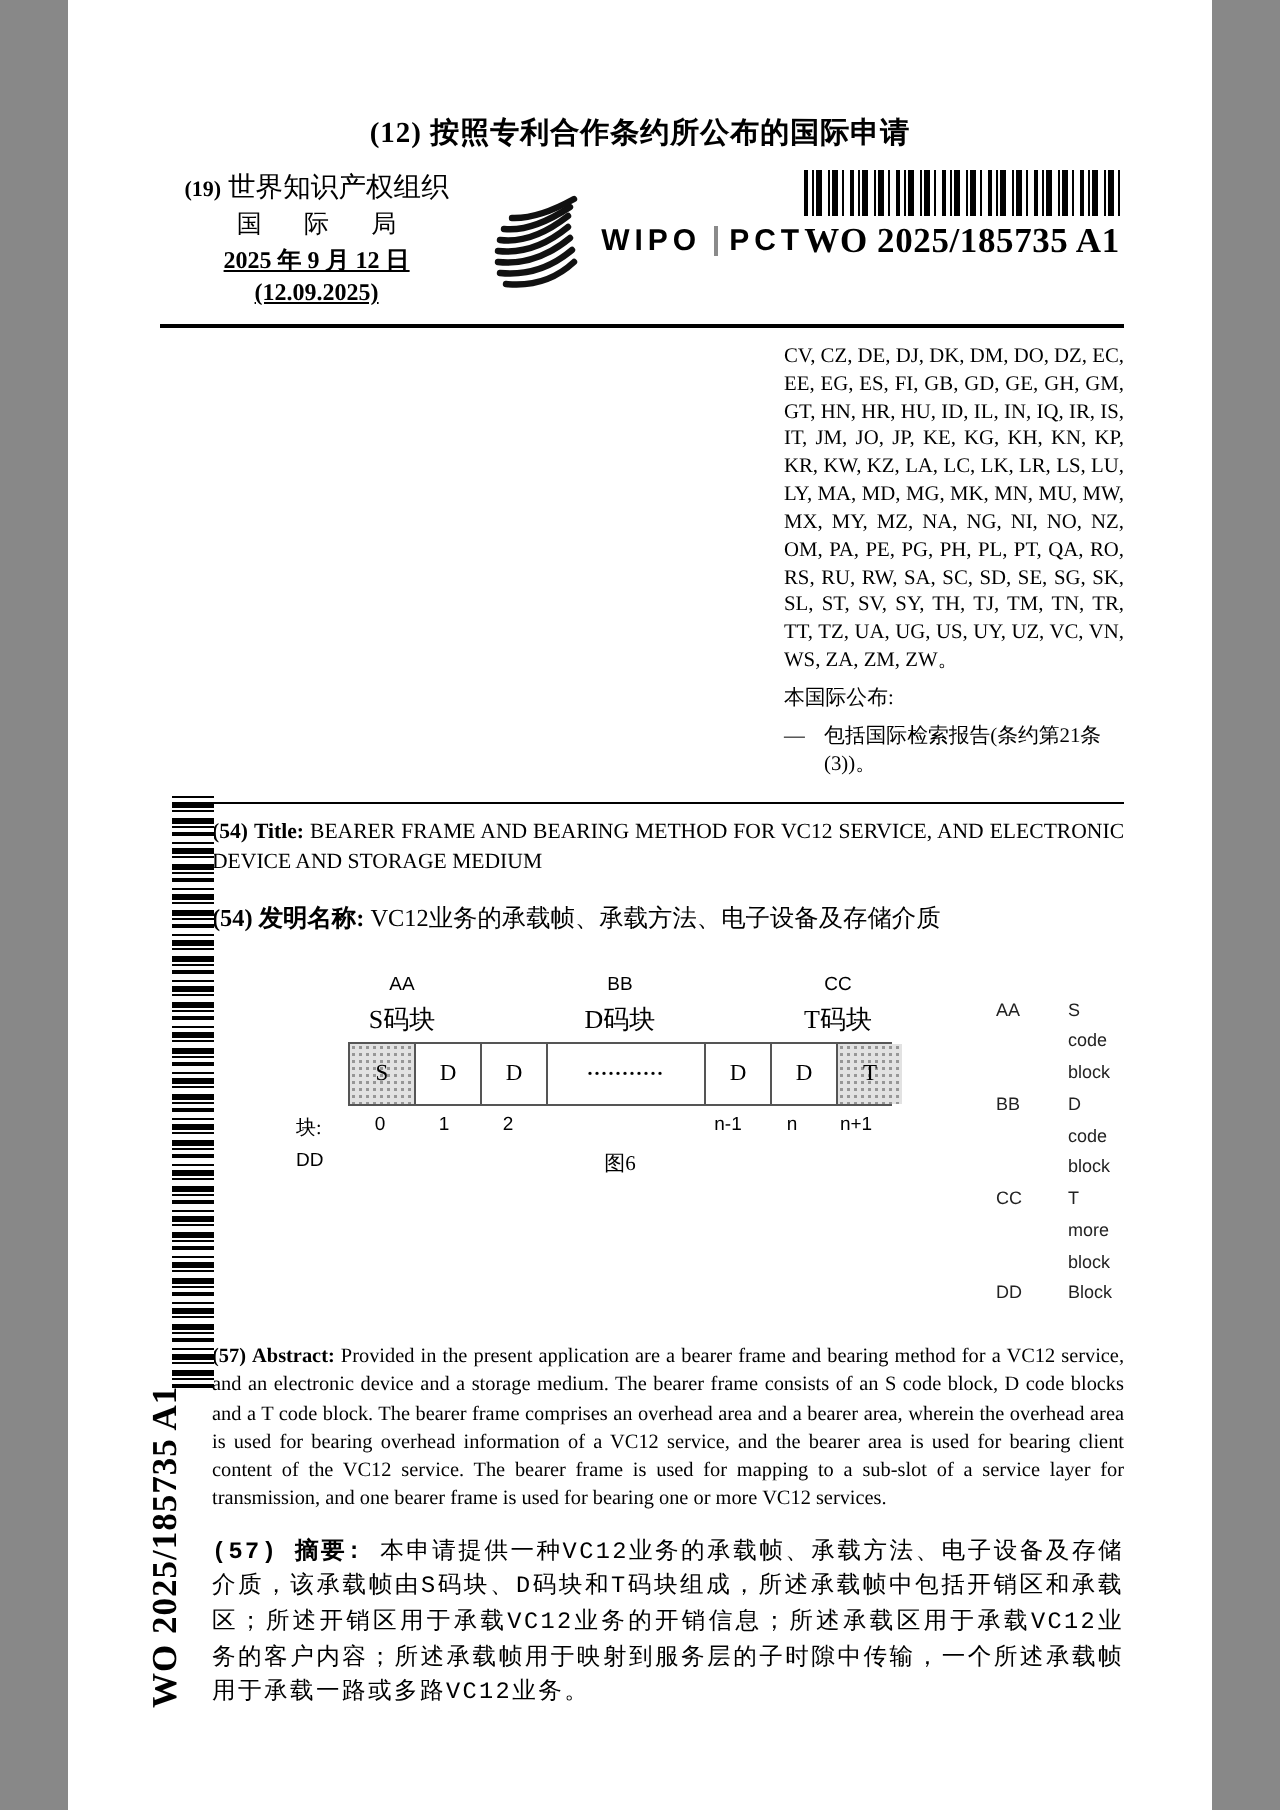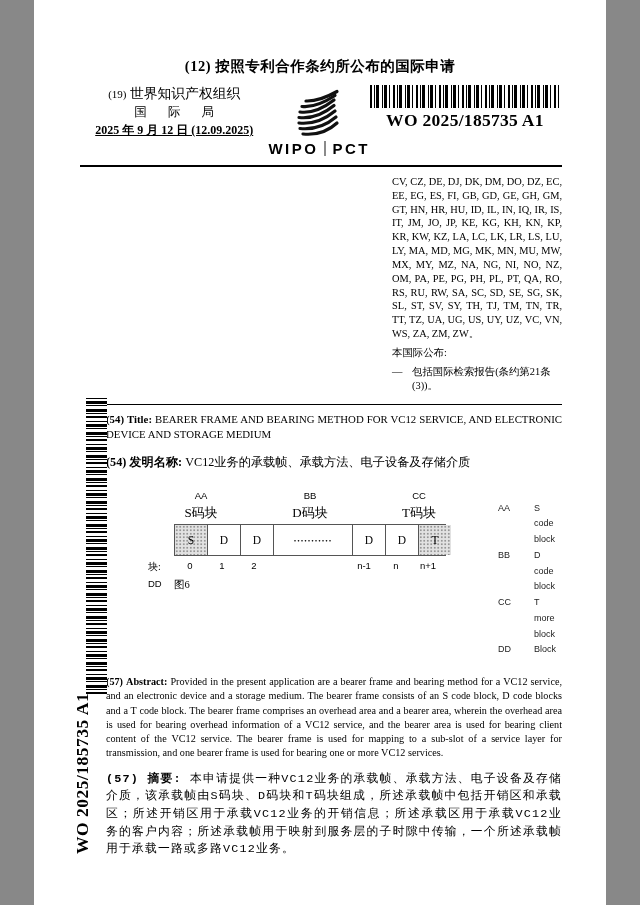--- a/index.html
+++ b/index.html
@@ -5,25 +5,25 @@
   html,body{margin:0;padding:0;background:#888;}
   .page{position:relative;width:572px;height:905px;margin:0 auto;background:#fff;
         font-family:"Liberation Serif","DejaVu Serif",serif;color:#000;overflow:hidden;}
   .b{font-weight:bold;}
 
   
   .h12{text-align:center;margin:0;padding-top:57px;font-size:14.5px;font-weight:bold;letter-spacing:0.5px;}
   .hrow{display:flex;margin-top:9px;padding:0 46px;}
   .h-left{width:236px;text-align:center;}
   .h19{font-size:13.8px;}
-  .h19 .tagg,.h43 .tagg{font-weight:normal;font-size:11px;}
+  .h19 .tagg,.h43 .tagg{font-weight:bold;font-size:11px;}
   .bureau{font-size:12.5px;letter-spacing:9px;margin-top:1px;padding-left:9px;}
   .h43{font-size:12px;margin-top:9px;}
   .hdate{font-size:12px;font-weight:bold;margin-top:1px;text-decoration:underline;}
-  .h-center{flex:1;display:flex;flex-direction:column;align-items:center;}
+  .h-center{flex:1;display:flex;flex-direction:row;align-items:center;}
   .wipo-logo{margin-top:2px;}
   .logo-text{font-family:"Liberation Sans","DejaVu Sans",sans-serif;font-weight:bold;font-size:15px;
              letter-spacing:2.5px;display:flex;align-items:center;gap:6px;margin-top:1px;}
   .logo-sep{width:2px;height:15px;background:#8a8a8a;}
   .h-right{width:238px;text-align:center;}
   .bc-h{height:23px;background:repeating-linear-gradient(90deg,#000 0 2px,#fff 2px 4px,#000 4px 5px,#fff 5px 6px,
         #000 6px 9px,#fff 9px 12px,#000 12px 13px,#fff 13px 14px,#000 14px 17px,#fff 17px 19px,#000 19px 20px,#fff 20px 23px);}
   .h10{font-size:12px;margin-top:11px;}
   .pubnum{font-size:17.5px;font-weight:bold;margin-top:2px;letter-spacing:0.3px;}
   .rule1{border-top:2.5px solid #000;margin:8px 44px 0 46px;}
@@ -56,21 +56,21 @@
   .cell.dots{width:78px;font-weight:bold;letter-spacing:1px;font-size:10px;}
   .cell.shaded{background-color:#e2e2e2;
      background-image:radial-gradient(#969696 0.9px,rgba(0,0,0,0) 1px);background-size:3.5px 3.5px;}
   .fig-idx{display:flex;margin-top:4px;position:relative;
            font-family:"Liberation Sans","DejaVu Sans",sans-serif;font-size:9.5px;}
   .idx-cell{width:32px;flex:none;text-align:center;}
   .idx-cell.wide{width:78px;}
   .idx-label{position:absolute;left:-26px;top:0;font-family:"Liberation Serif",serif;font-size:10px;}
   .fig-bottom{margin-top:7px;position:relative;height:14px;}
   .dd-label{position:absolute;left:-26px;font-family:"Liberation Sans","DejaVu Sans",sans-serif;font-size:9.5px;}
-  .fig-caption{text-align:left;font-size:10.5px;}
+  .fig-caption{text-align:center;font-size:10.5px;}
   .legend{margin-left:52px;margin-top:12px;font-family:"Liberation Sans","DejaVu Sans",sans-serif;
           font-size:9px;line-height:1.75;color:#222;}
   .lrow{display:flex;}
   .lcode{width:36px;flex:none;}
 
   
   .abstract-en{margin:17px 44px 0 72px;font-size:10.2px;text-align:justify;line-height:1.4;}
   .abstract-zh{margin:10px 44px 0 72px;font-size:11.8px;text-align:justify;line-height:1.5;letter-spacing:1.2px;font-family:Liberation Mono, monospace;}
 
   

